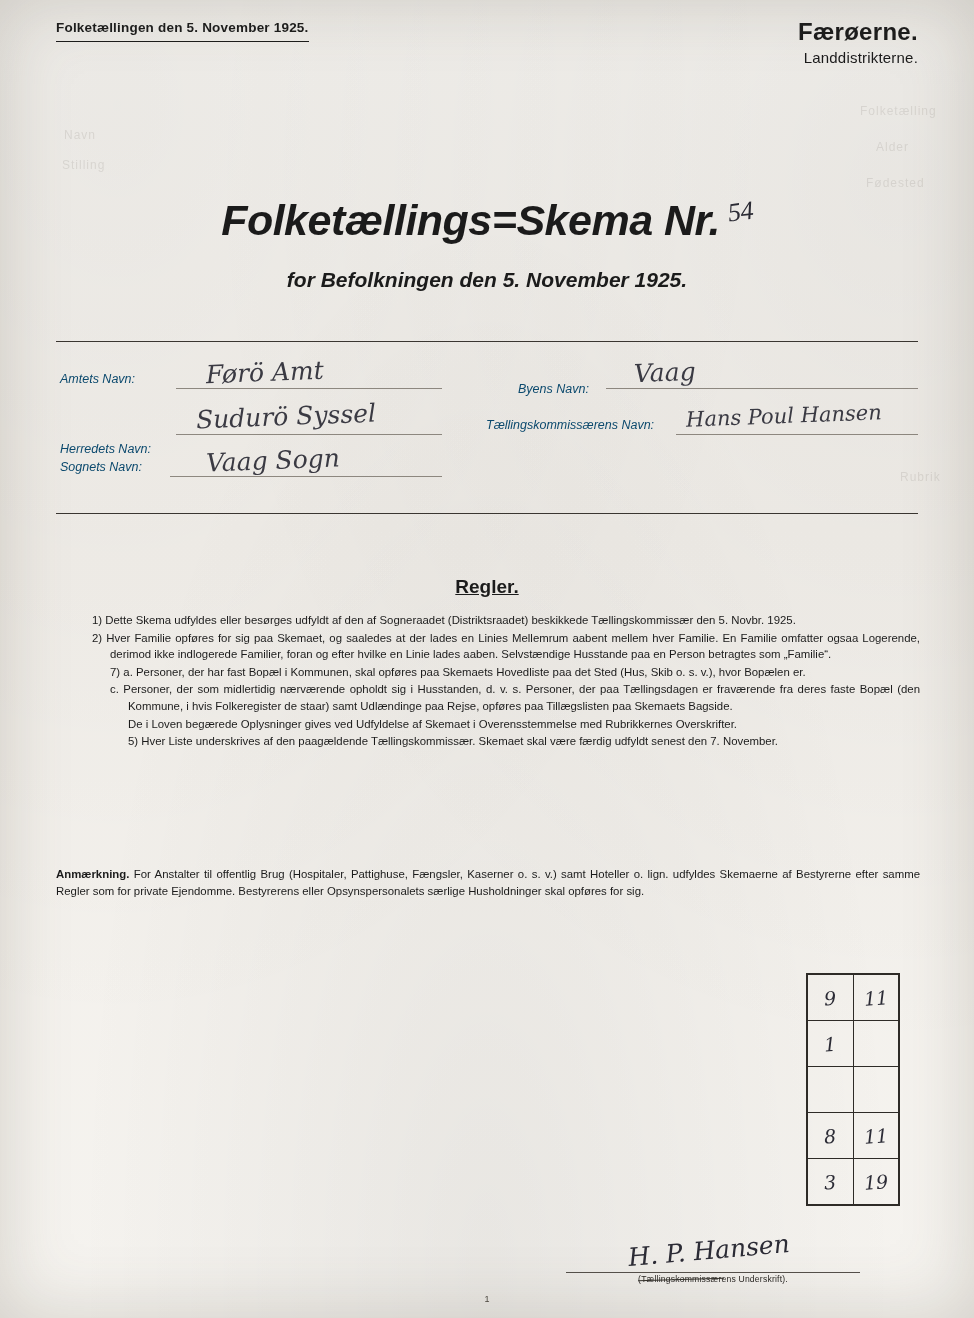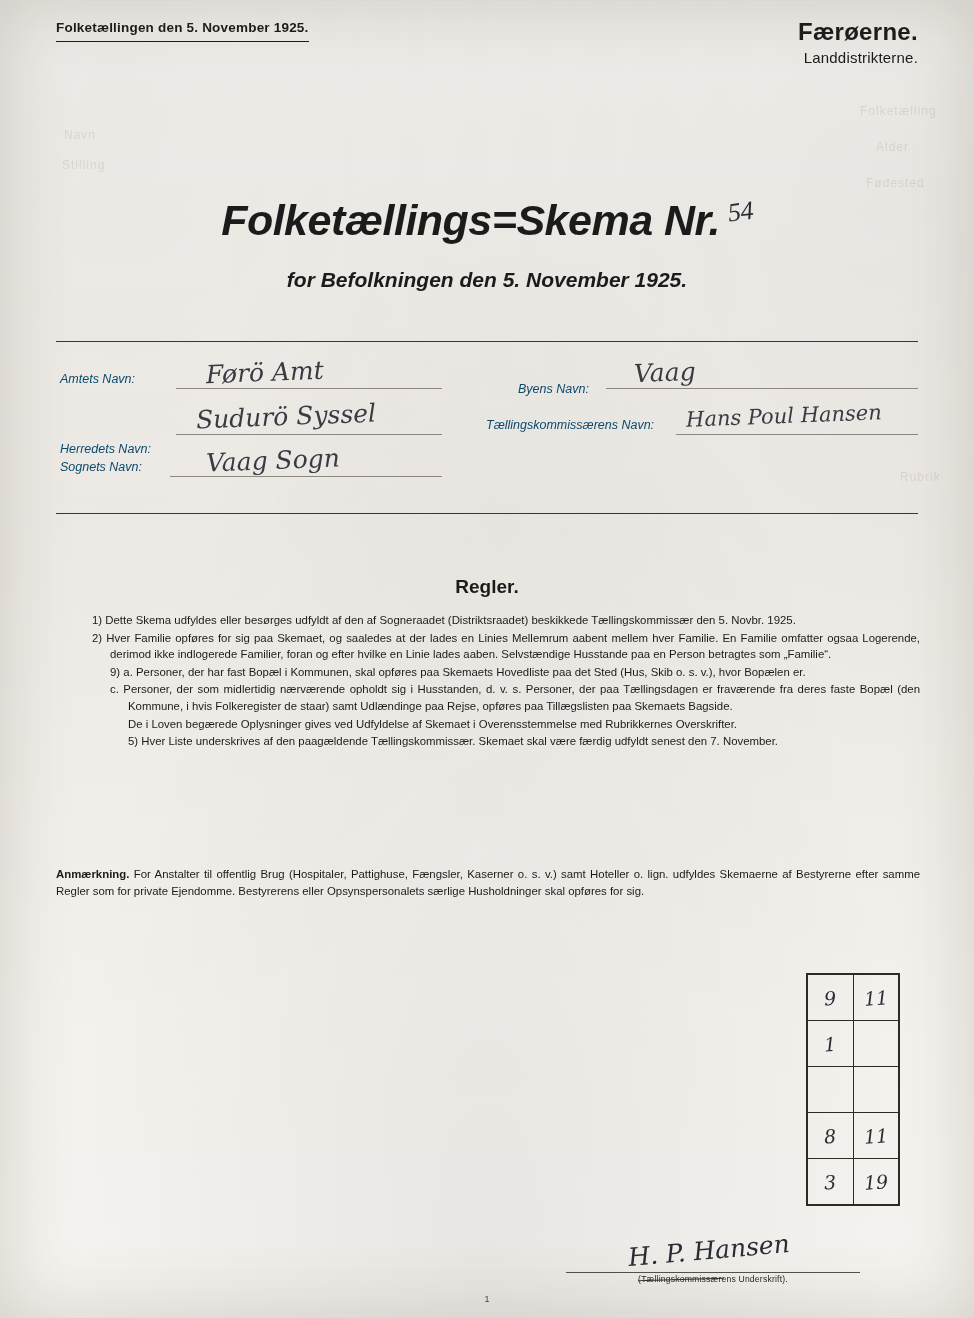--- a/index.html
+++ b/index.html
@@ -131,20 +131,21 @@
 
   
   .regler-title {
     position: absolute;
     left: 0;
     right: 0;
     top: 576px;
     text-align: center;
     font-size: 19px;
     font-weight: bold;
+    text-decoration: underline;
   }
   .rules {
     position: absolute;
     left: 92px;
     width: 828px;
     top: 612px;
     font-size: 11.4px;
     line-height: 16.6px;
     text-align: justify;
   }
@@ -284,21 +285,21 @@
   <div class="hand" style="left:634px; top:358px; font-size:25px;">Vaag</div>
 
   <div class="form-label" style="left:486px; top:418px;">Tællingskommissærens Navn:</div>
   <div class="fill-line" style="left:676px; width:242px; top:434px;"></div>
   <div class="hand" style="left:686px; top:404px; font-size:21px;">Hans Poul Hansen</div>
 
   <div class="regler-title">Regler.</div>
   <div class="rules">
     <p class="ind1">1) Dette Skema udfyldes eller besørges udfyldt af den af Sogneraadet (Distriktsraadet) beskikkede Tællingskommissær den 5. Novbr. 1925.</p>
     <p class="ind1">2) Hver Familie opføres for sig paa Skemaet, og saaledes at der lades en Linies Mellemrum aabent mellem hver Familie. En Familie omfatter ogsaa Logerende, derimod ikke indlogerede Familier, foran og efter hvilke en Linie lades aaben. Selvstændige Husstande paa en Person betragtes som „Familie“.</p>
-    <p class="ind2">9) a. Personer, der har fast Bopæl i Kommunen, skal opføres paa Skemaets Hovedliste paa det Sted (Hus, Skib o. s. v.), hvor Bopælen er.</p>
+    <p class="ind2">7) a. Personer, der har fast Bopæl i Kommunen, skal opføres paa Skemaets Hovedliste paa det Sted (Hus, Skib o. s. v.), hvor Bopælen er.</p>
     <p class="ind2">c. Personer, der som midlertidig nærværende opholdt sig i Husstanden, d. v. s. Personer, der paa Tællingsdagen er fraværende fra deres faste Bopæl (den Kommune, i hvis Folkeregister de staar) samt Udlændinge paa Rejse, opføres paa Tillægslisten paa Skemaets Bagside.</p>
     <p class="ind3">De i Loven begærede Oplysninger gives ved Udfyldelse af Skemaet i Overensstemmelse med Rubrikkernes Overskrifter.</p>
     <p class="ind3">5) Hver Liste underskrives af den paagældende Tællingskommissær. Skemaet skal være færdig udfyldt senest den 7. November.</p>
   </div>
 
   <div class="note">
     <b>Anmærkning.</b>
     <span>For Anstalter til offentlig Brug (Hospitaler, Pattighuse, Fængsler, Kaserner o. s. v.) samt Hoteller o. lign. udfyldes Skemaerne af Bestyrerne efter samme Regler som for private Ejendomme. Bestyrerens eller Opsynspersonalets særlige Husholdninger skal opføres for sig.</span>
   </div>
 

